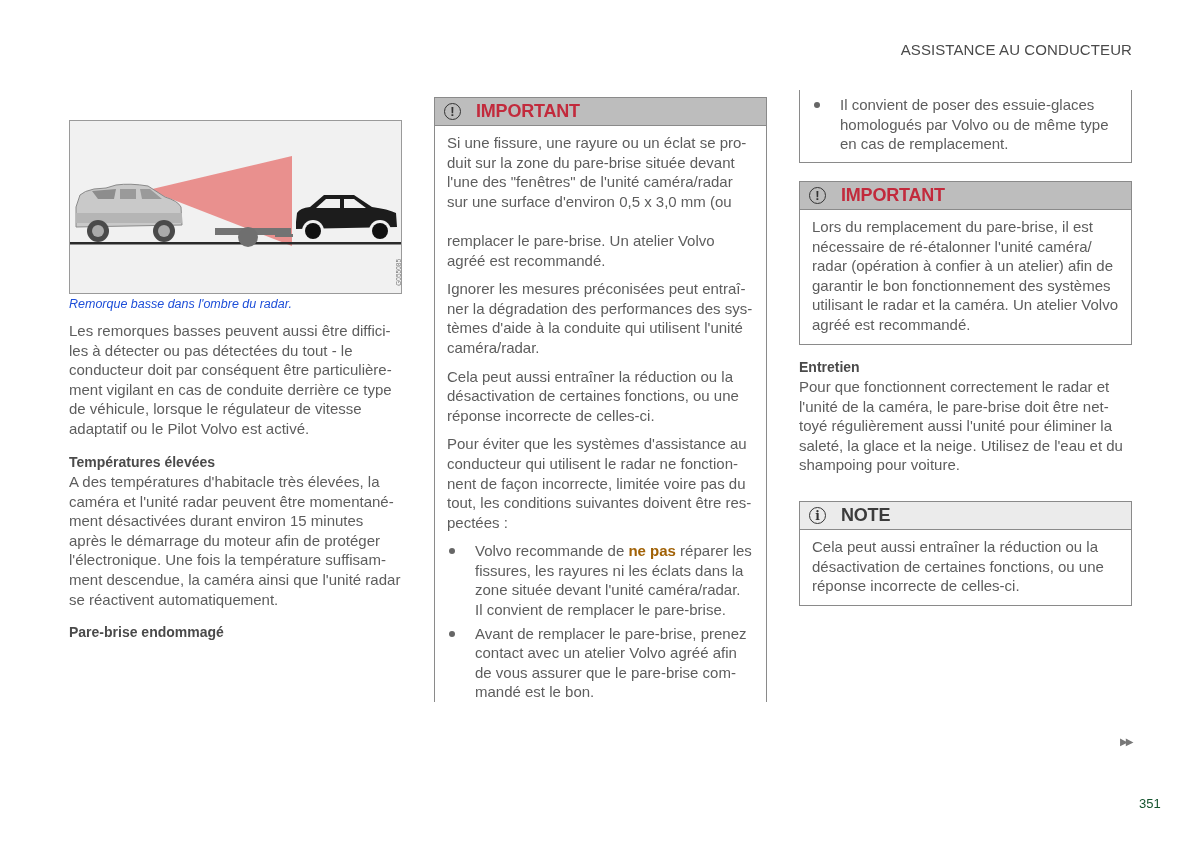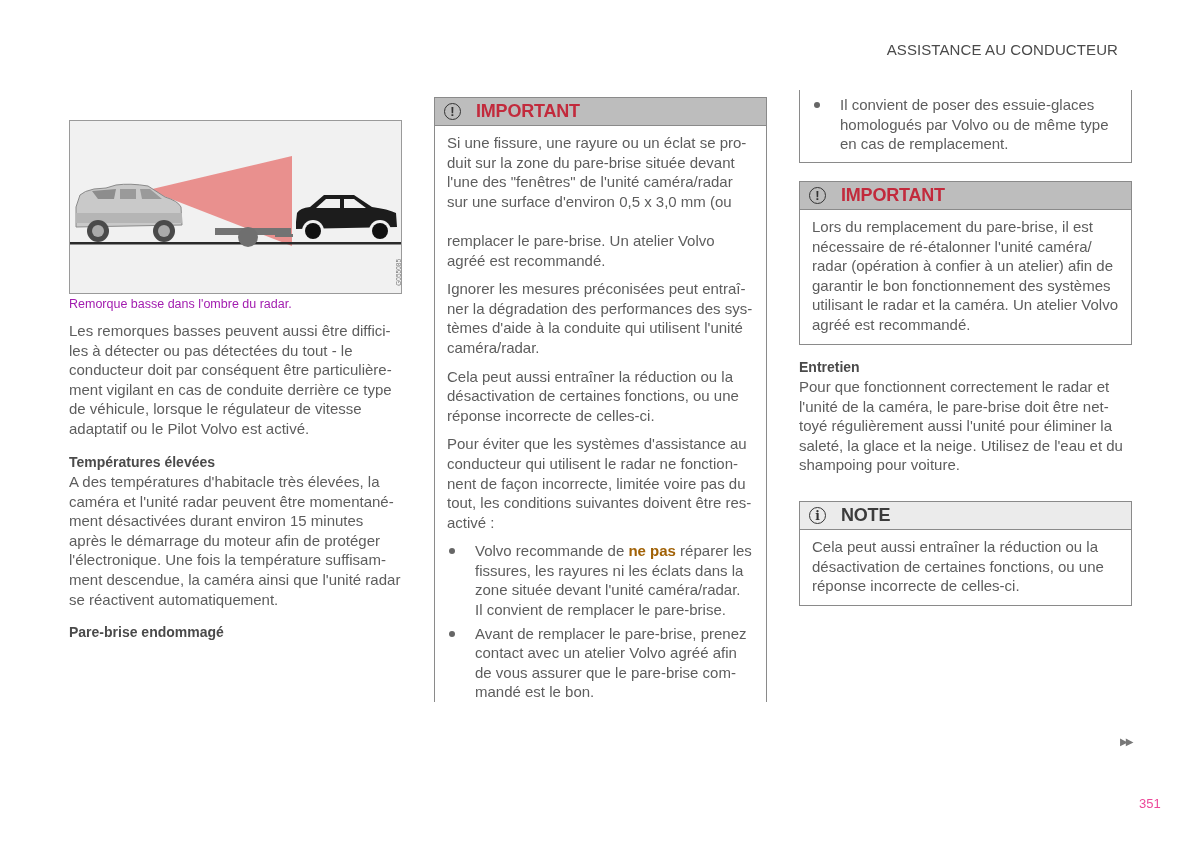--- a/index.html
+++ b/index.html
@@ -1,36 +1,36 @@
 <!DOCTYPE html>
 <html><head>
 <meta charset="utf-8">
 <style>
   html, body { margin: 0; padding: 0; }
   body {
     width: 1200px; height: 845px; background: #ffffff; position: relative; overflow: hidden;
     font-family: "Liberation Sans", sans-serif; color: #5a5a5a;
   }
   .running-head {
-    position: absolute; top: 41px; right: 82px; font-size: 15px; color: #4a4a4a; letter-spacing: 0.1px;
+    position: absolute; top: 41px; right: 68px; font-size: 15px; color: #4a4a4a; letter-spacing: 0.1px;
   }
   .col { position: absolute; top: 0; }
   .col-left { left: 69px; width: 334px; }
 
   .small-heading { position: absolute; top: 97px; font-size: 14.5px; font-weight: bold; color: #555; margin-top: 46px; }
   .figure {
     position: absolute; top: 120px; left: 0; width: 331px; height: 172px;
     background: #f1f1f1; border: 1px solid #9a9a9a;
   }
   .figure svg { display: block; }
   .figure-id {
     position: absolute; right: 6px; top: 138px; font-size: 6.5px; color: #777;
     transform: rotate(-90deg); transform-origin: right top; white-space: nowrap;
   }
-  .caption { position: absolute; top: 297px; font-size: 12.5px; color: #a21caf; }
+  .caption { position: absolute; top: 297px; font-size: 12.5px; color: #1d4ed8; font-style: italic; }
 
   .body-text { font-size: 15px; line-height: 19.6px; color: #5d5d5d; margin: 0; }
   .section-heading { font-size: 14px; font-weight: bold; color: #4a4a4a; margin: 0; line-height: 20px; }
 
   .notice {
     position: absolute; border: 1px solid #8a8a8a; background: #fff;
   }
   .notice-head {
     background: #bdbdbd; height: 27px; display: flex; align-items: center; padding-left: 9px;
     border-bottom: 1px solid #8a8a8a;
@@ -50,21 +50,21 @@
 
   .bullet { display: flex; margin-bottom: 4px; }
   .bullet-dot { width: 28px; flex: none; position: relative; }
   .bullet-dot::before {
     content: ""; position: absolute; left: 2px; top: 7px; width: 6px; height: 6px; border-radius: 50%; background: #666;
   }
   .bullet .text { flex: 1; }
   b.em { color: #a16207; }
 
   .cont-arrows { position: absolute; left: 1120px; top: 736px; font-size: 10px; color: #777; letter-spacing: -2px; }
-  .page-number { position: absolute; left: 1139px; top: 796px; font-size: 13px; color: #ec4899; }
+  .page-number { position: absolute; left: 1139px; top: 796px; font-size: 13px; color: #14532d; }
 </style>
 </head>
 <body>
 
 <div class="running-head">ASSISTANCE AU CONDUCTEUR</div>
 
 <div class="col col-left">
   <div class="small-heading">Remorque basse</div>
 
   <div class="figure">
@@ -158,21 +158,21 @@
     <p>
       <span>Cela peut aussi entraîner la réduction ou la</span><br>
       <span>désactivation de certaines fonctions, ou une</span><br>
       <span>réponse incorrecte de celles-ci.</span>
     </p>
     <p>
       <span>Pour éviter que les systèmes d'assistance au</span><br>
       <span>conducteur qui utilisent le radar ne fonction-</span><br>
       <span>nent de façon incorrecte, limitée voire pas du</span><br>
       <span>tout, les conditions suivantes doivent être res-</span><br>
-      <span>activé :</span>
+      <span>pectées :</span>
     </p>
     <div class="bullet">
       <span class="bullet-dot"></span>
       <span class="text">
         <span>Volvo recommande de </span><b class="em">ne pas</b><span> réparer les</span><br>
         <span>fissures, les rayures ni les éclats dans la</span><br>
         <span>zone située devant l'unité caméra/radar.</span><br>
         <span>Il convient de remplacer le pare-brise.</span>
       </span>
     </div>

